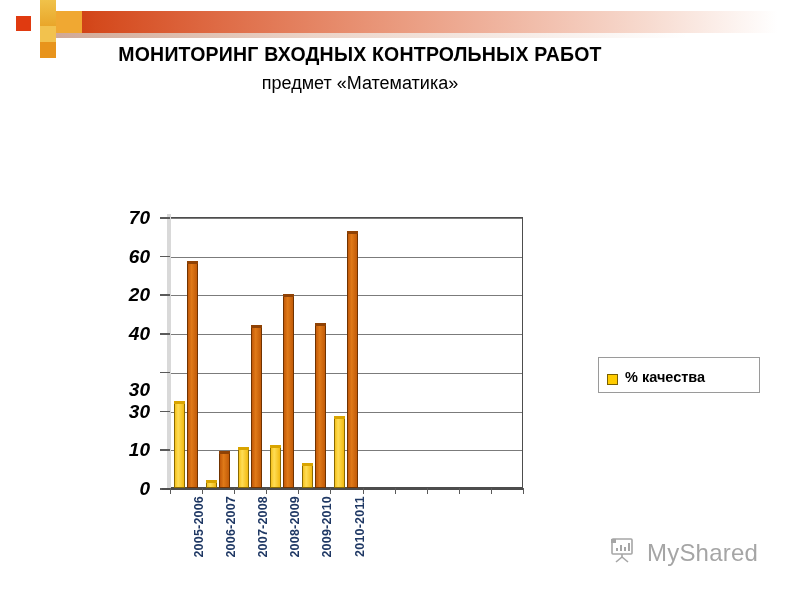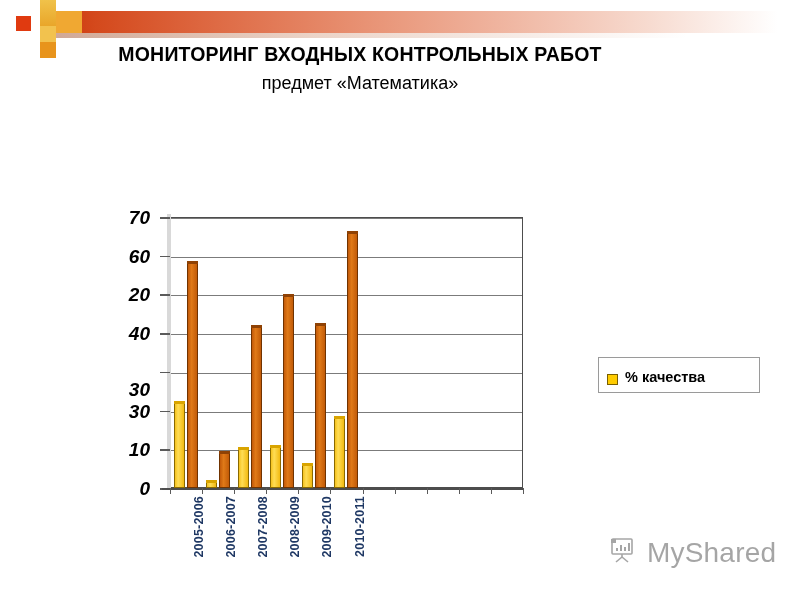--- a/index.html
+++ b/index.html
@@ -112,21 +112,21 @@
   }
   .swatch.q{background:#ffcc00;border:1px solid #7a5f00;}
   .swatch.u{background:#cc6611;border:1px solid #6b3300;}
   .legend-text{font-size:14.5px;font-weight:bold;color:#000;white-space:nowrap;}
 
   
   .wm{
     position:absolute;left:608px;top:536px;
     display:flex;align-items:center;gap:9px;opacity:.62;
   }
-  .wm-text{font-size:28px;color:#6f6f6f;letter-spacing:.2px;}
+  .wm-text{font-size:24px;color:#6f6f6f;letter-spacing:.2px;}
 </style>
 </head>
 <body>
 
 <div class="deco">
   <div class="band"></div>
   <div class="band-shadow"></div>
   <div class="gfade2"></div>
   <div class="sq sq-b"></div>
   <div class="sq sq-e"></div>

